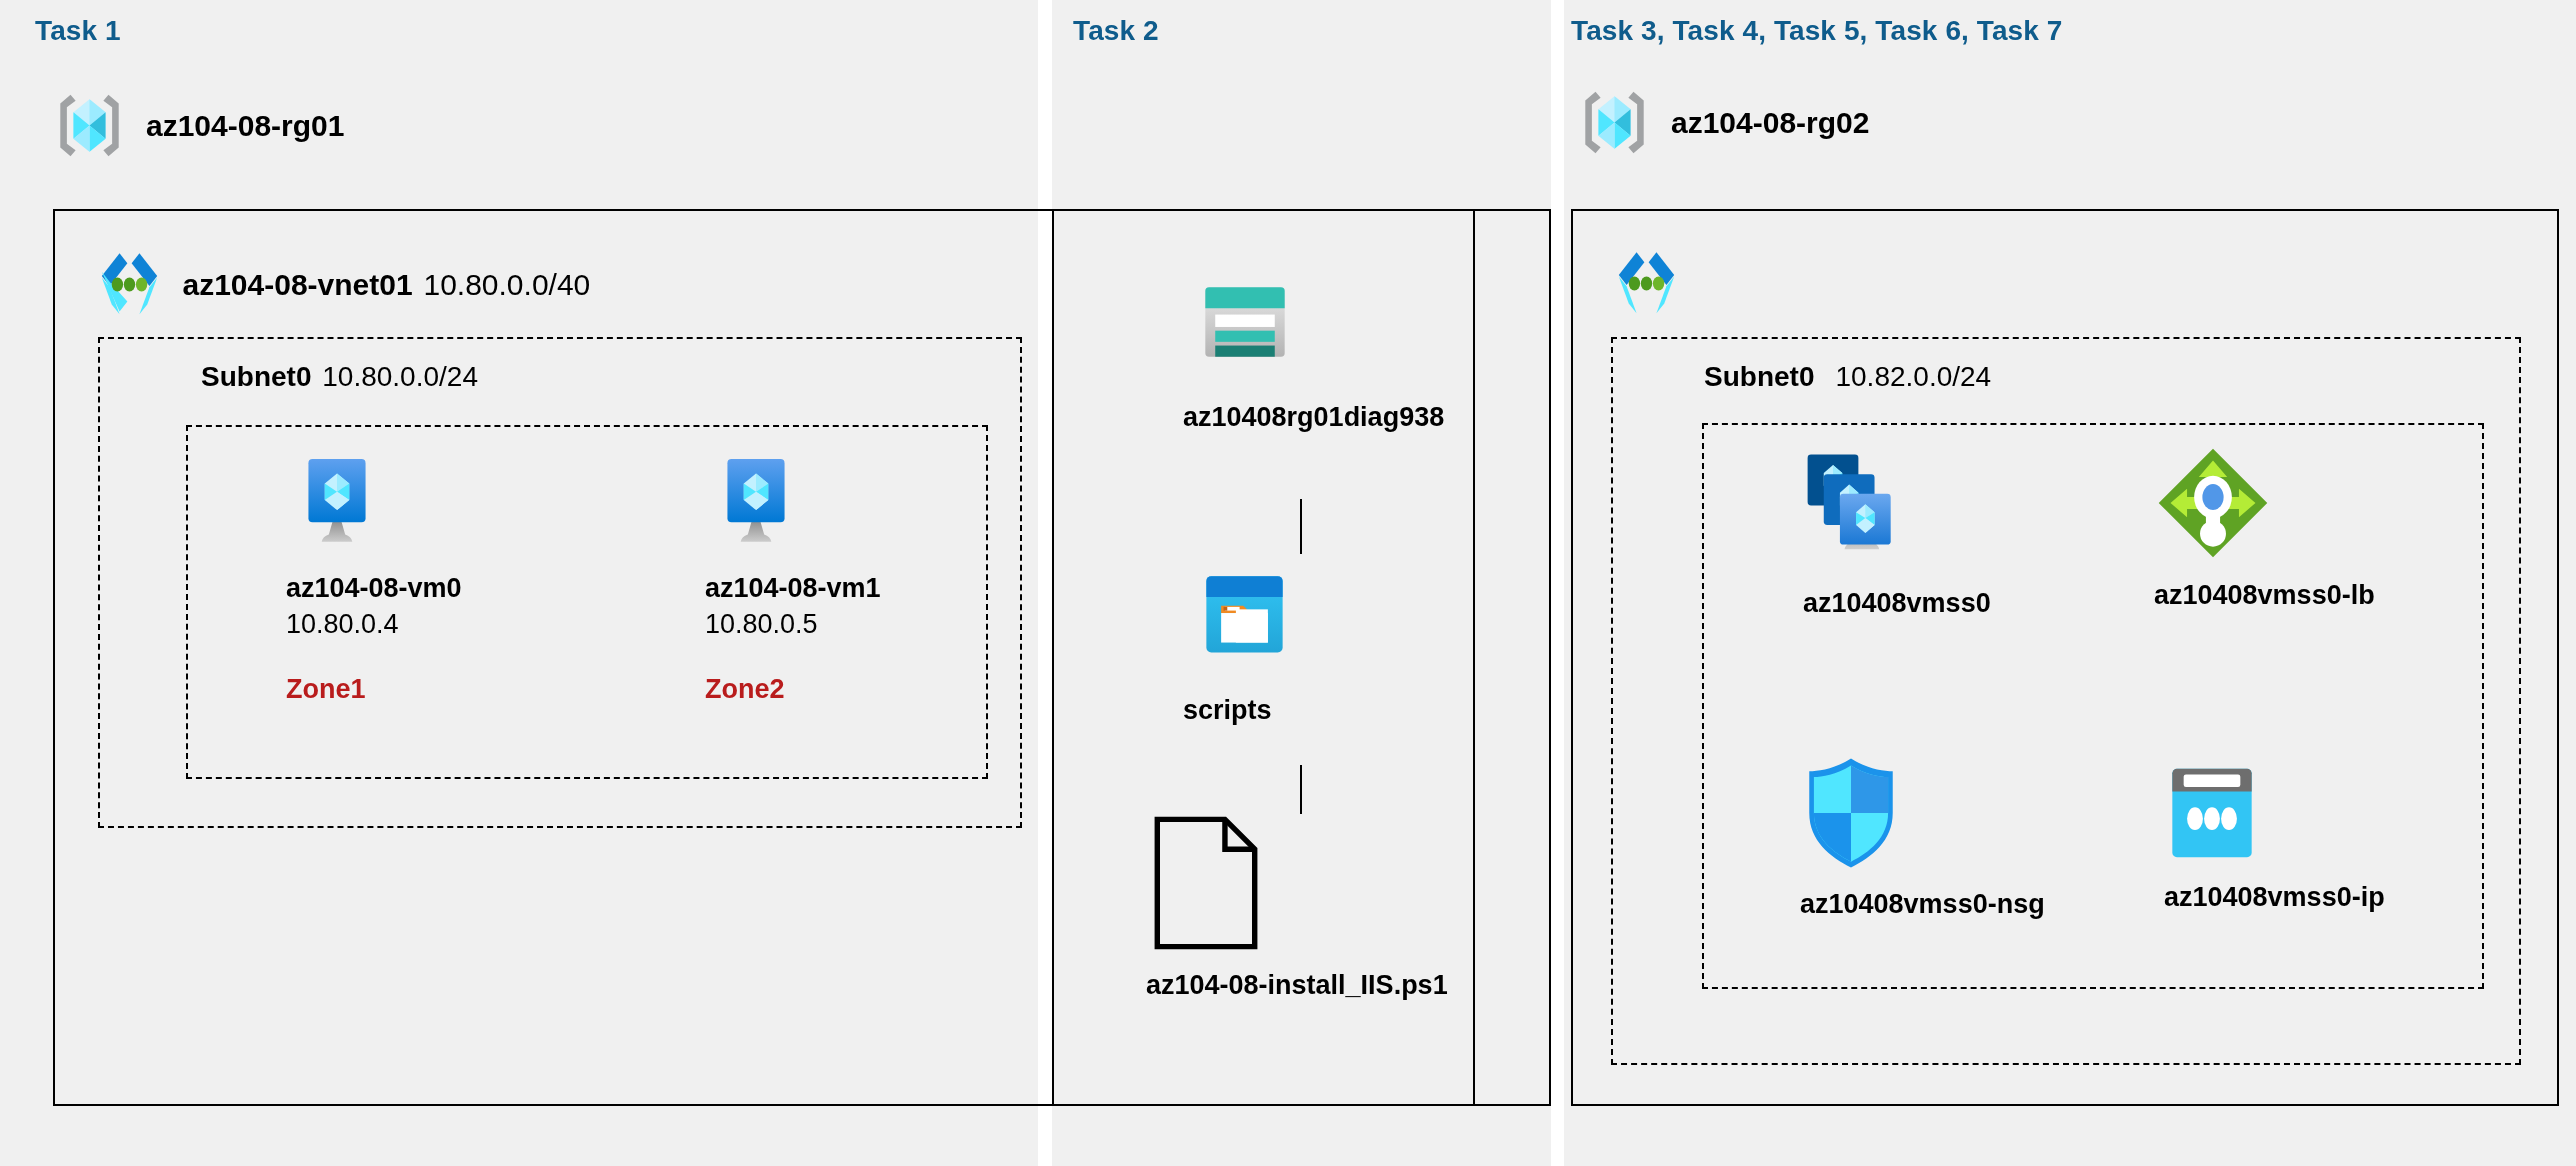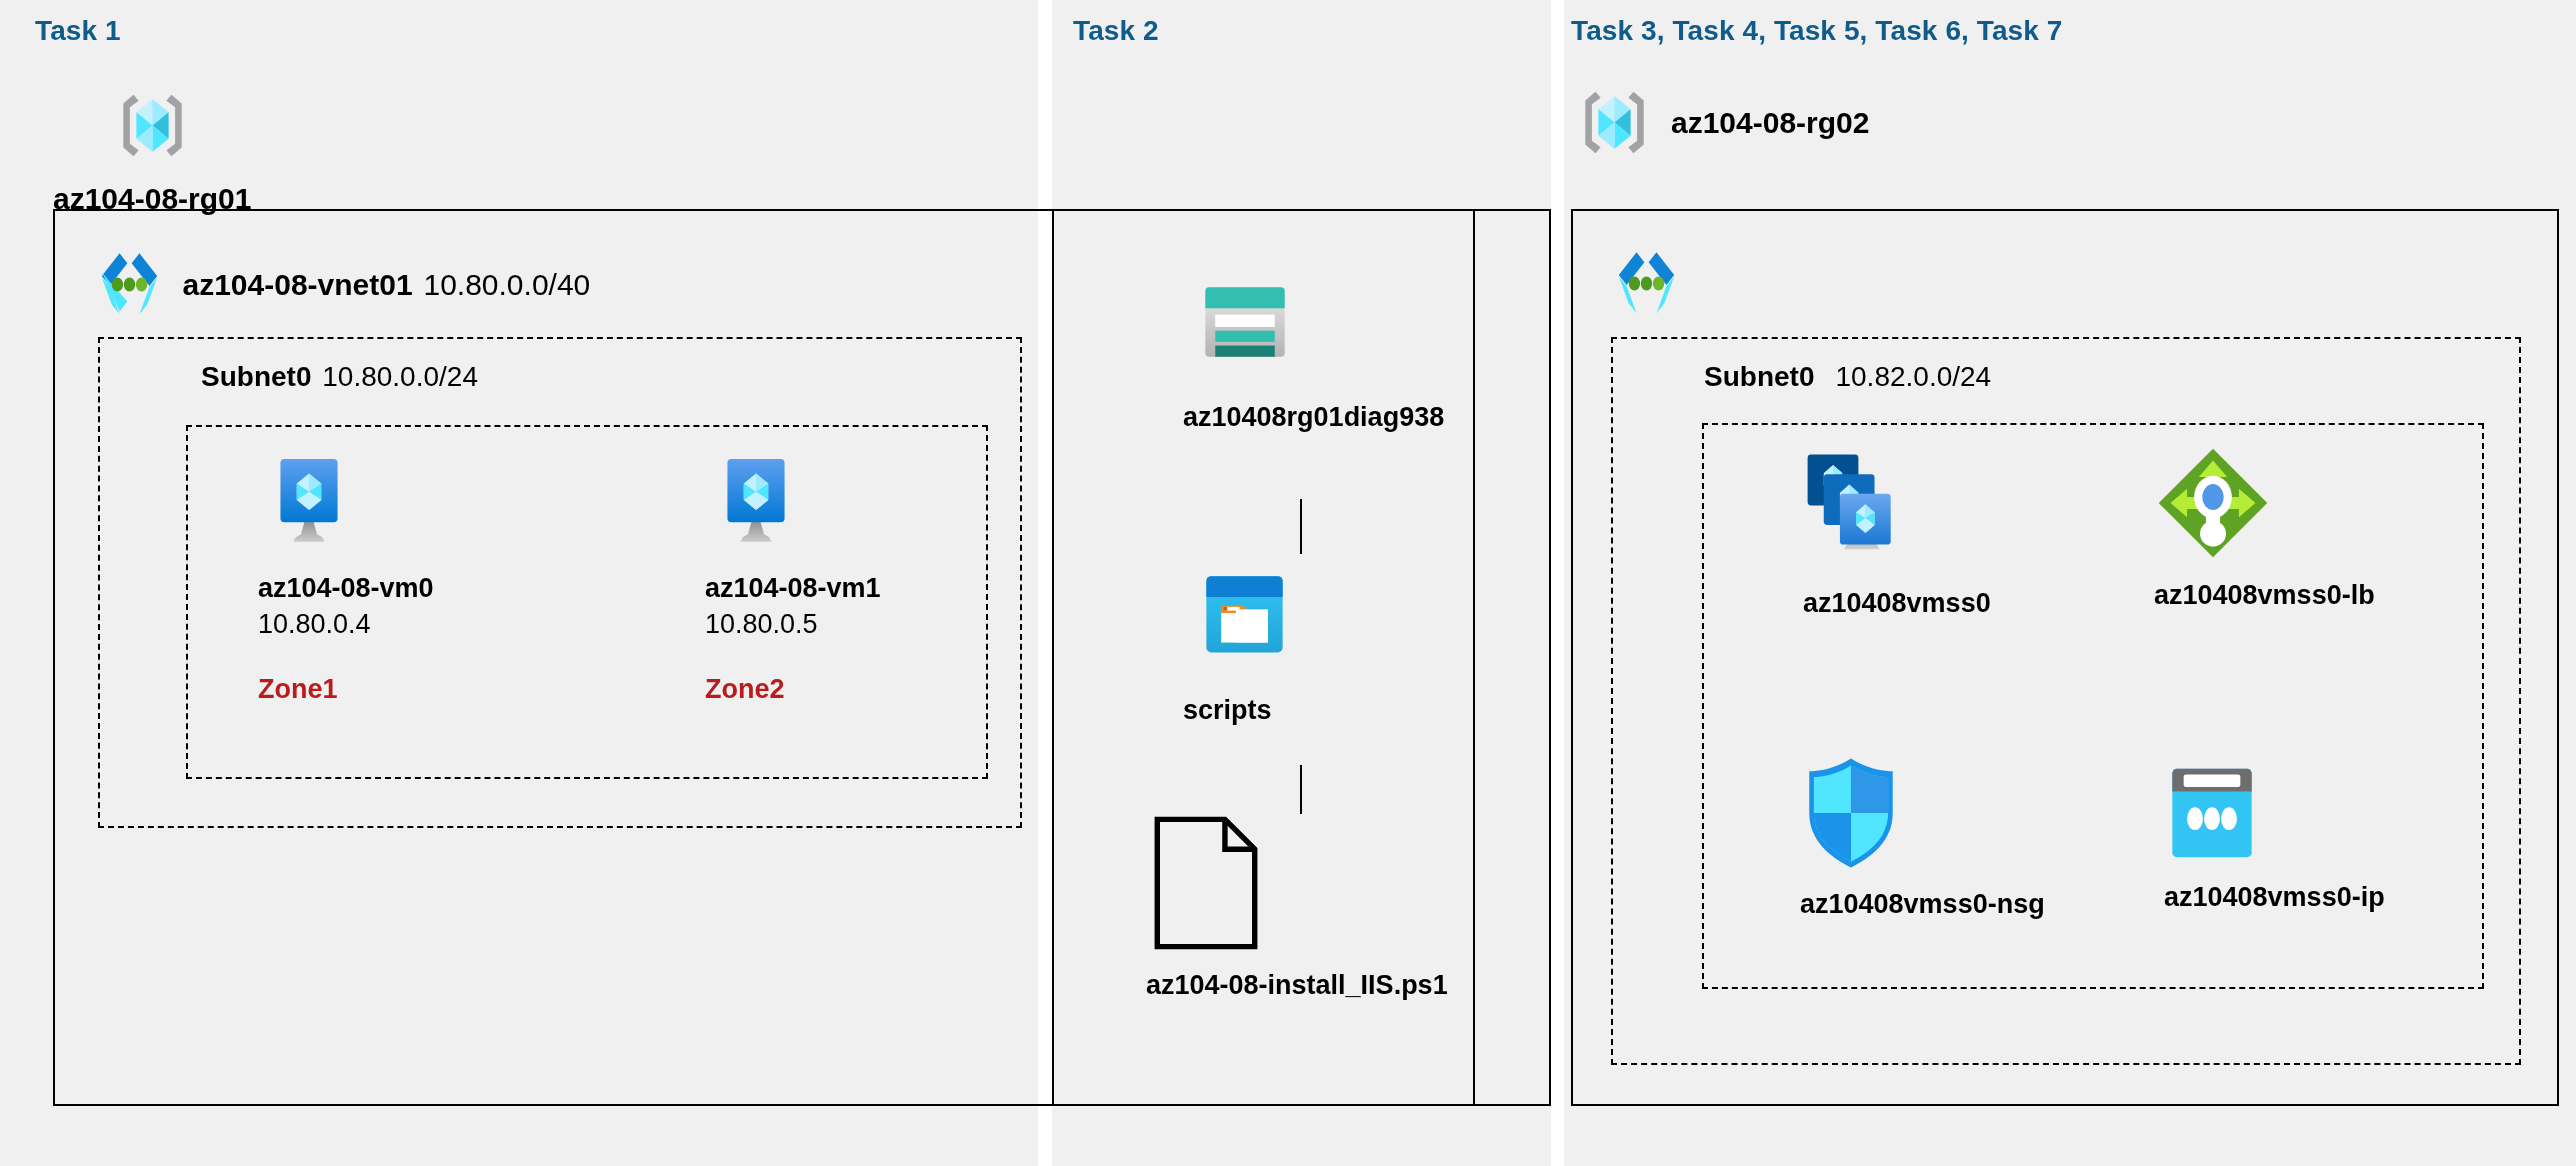--- a/index.html
+++ b/index.html
@@ -31,21 +31,21 @@
 </style>
 </head>
 <body>
 
 <div class="panel" style="left:0px;top:0px;width:1038px;height:1166px;"></div>
 <div class="panel" style="left:1052px;top:0px;width:499px;height:1166px;"></div>
 <div class="panel" style="left:1564px;top:0px;width:1012px;height:1166px;"></div>
 
 <div class="task-title" style="left:35px;top:15px;">Task 1</div>
 
-<div class="rg-row" style="left:53px;top:89px;flex-direction:column;">
+<div class="rg-row" style="left:53px;top:89px;">
   <span>
     <svg width="73" height="73" viewBox="0 0 100 100" aria-hidden="true">
       <path d="M24 8 L10 20 L10 80 L24 92 L31 84 L19 75 L19 25 L31 16 Z" fill="#a0a2a4"></path>
       <path d="M76 8 L90 20 L90 80 L76 92 L69 84 L81 75 L81 25 L69 16 Z" fill="#a0a2a4"></path>
       <path d="M50 14 L72 32 L72 68 L50 86 L28 68 L28 32 Z" fill="#c3f1ff"></path>
       <path d="M50 14 L72 32 L50 50 Z" fill="#9cebff"></path>
       <path d="M50 50 L72 32 L72 68 Z" fill="#32bedd"></path>
       <path d="M50 50 L72 68 L50 86 Z" fill="#50e6ff"></path>
       <path d="M28 32 L50 50 L28 68 Z" fill="#50e6ff"></path>
       <path d="M50 50 L28 68 L50 86 Z" fill="#9cebff"></path>
@@ -72,21 +72,21 @@
   <span><span class="lbl-bold">az104-08-vnet01</span><span class="lbl-norm" style="margin-left:10.8px;">10.80.0.0/40</span></span>
 </div>
 
 <div class="dashed-box" style="left:98px;top:337px;width:924px;height:491px;"></div>
 <div class="subnet-lbl" style="left:201px;top:361px;">
   <span class="lbl-bold">Subnet0</span><span class="lbl-norm" style="margin-left:10.8px;">10.80.0.0/24</span>
 </div>
 
 <div class="dashed-box" style="left:186px;top:425px;width:802px;height:354px;"></div>
 
-<div class="node" style="left:258px;top:453px;width:236px;">
+<div class="node" style="left:286px;top:453px;width:236px;">
   <span>
     <svg width="102" height="102" viewBox="0 0 100 100" aria-hidden="true">
       <defs>
         <linearGradient id="vmg0" x1="0" y1="0" x2="0" y2="1">
           <stop offset="0" stop-color="#5ea0ef"></stop>
             <stop offset="1" stop-color="#0078d4"></stop>
         </linearGradient>
         <linearGradient id="stg0" x1="0" y1="0" x2="0" y2="1">
           <stop offset="0" stop-color="#8d8d8d"></stop>
             <stop offset="1" stop-color="#cccccc"></stop>

